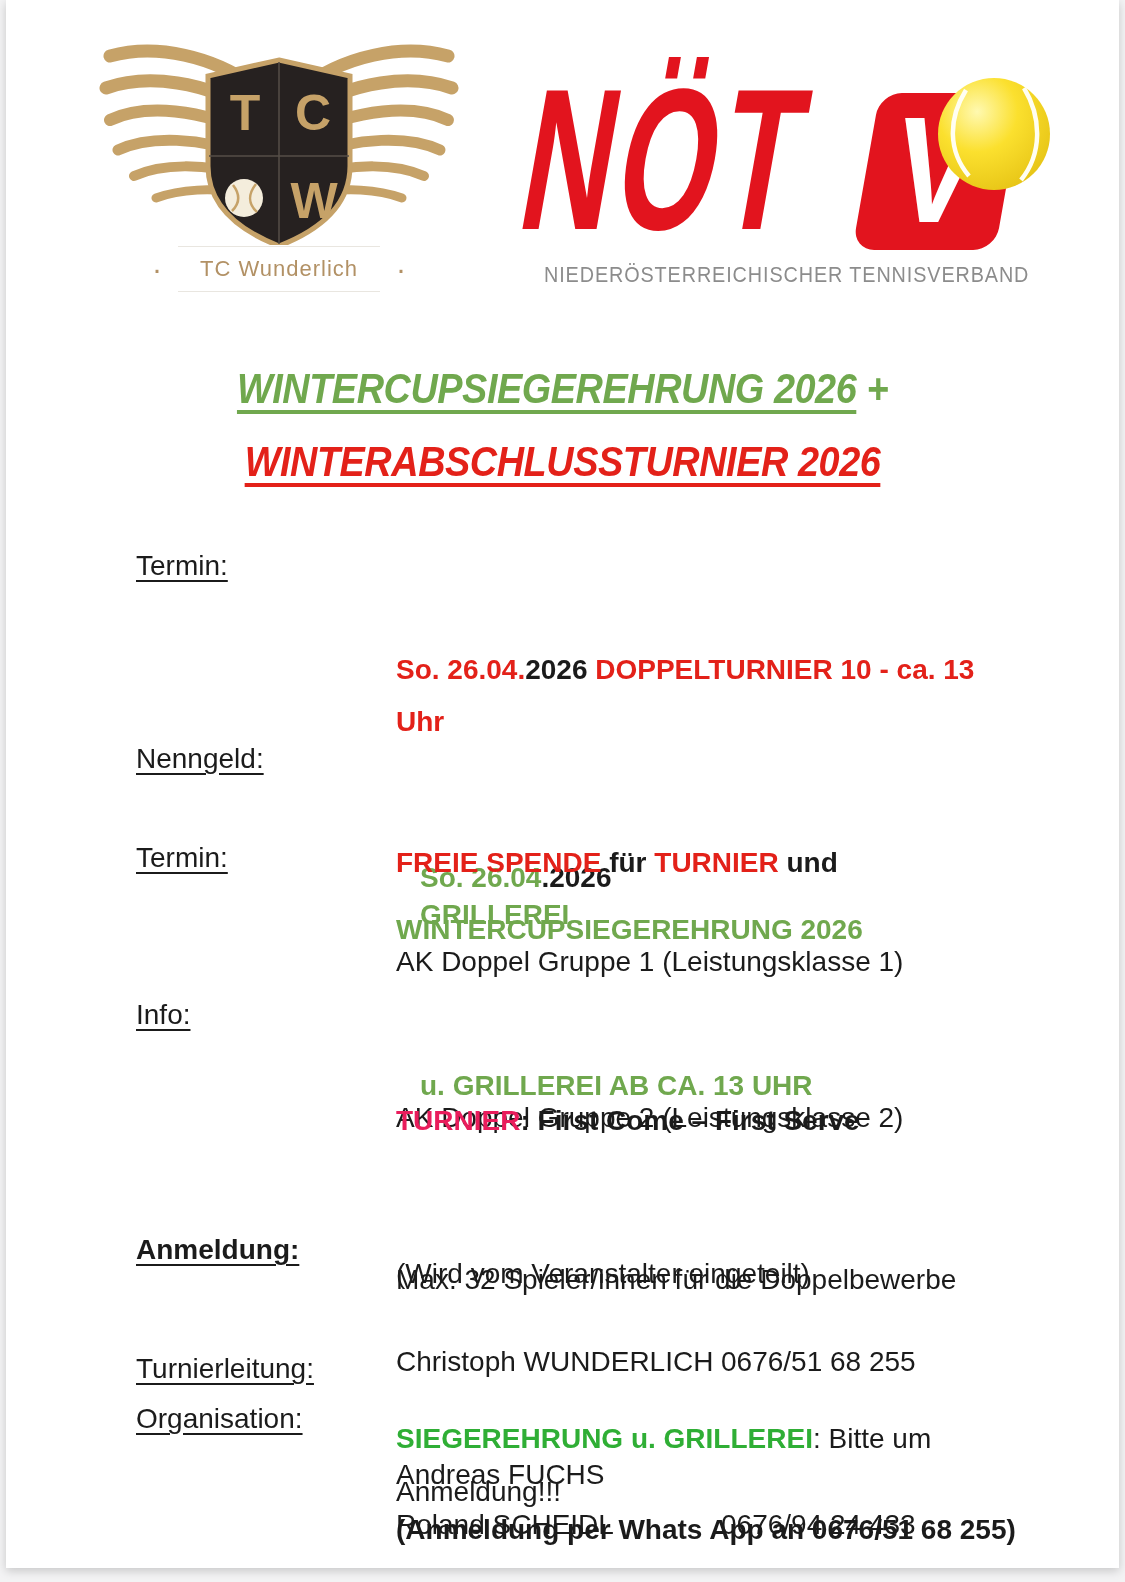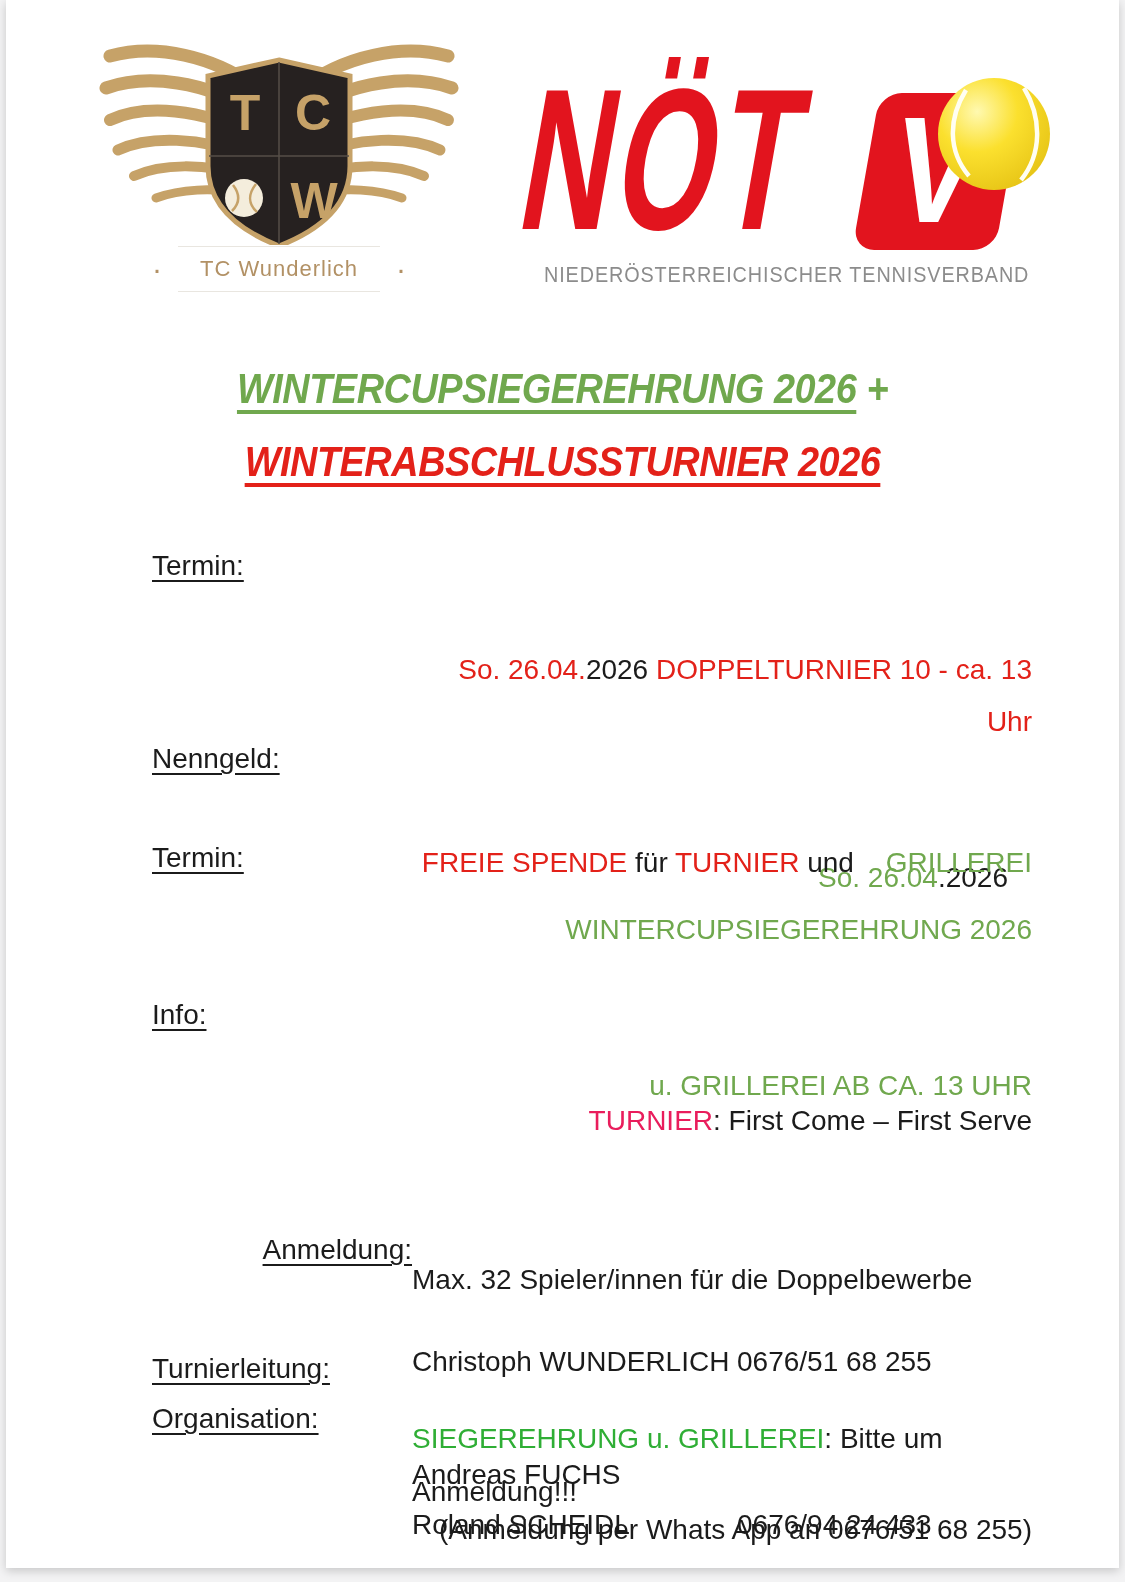--- a/index.html
+++ b/index.html
@@ -60,40 +60,40 @@
   .title-line{
     font-size:43px;font-weight:bold;line-height:73px;letter-spacing:-.5px;
     display:block;transform:scaleX(.88);transform-origin:center;
   }
   .title-line .u{text-decoration:underline;text-decoration-thickness:4px;text-underline-offset:7px;}
   .t-green{color:var(--green);}
   .t-red{color:var(--red);}
 
   
   .row{
-    position:absolute;left:146px;width:880px;display:flex;
+    position:absolute;left:130px;width:880px;display:flex;
     font-size:28px;color:var(--text);
   }
   .row .label{
     width:260px;flex:none;
     text-decoration:underline;text-decoration-thickness:2px;text-underline-offset:5px;
   }
   .row .value{flex:1;white-space:pre-wrap;}
   .lh52, .lh52 .label{line-height:52px;}
   .lh53, .lh53 .label{line-height:53px;}
   .lh56, .lh56 .label{line-height:56px;}
   .row-termin{top:540px;}
   .row-nenngeld{top:733px;}
   .row-bewerbe{top:832px;}
   .row-info{top:988px;}
   .row-anmeldung{top:1222px;}
   .row-turnier{top:1342px;}
   .row-org{top:1392px;}
 
-  .b{font-weight:normal;text-align:right;}
+  .b{font-weight:bold;}
   .c-red{color:var(--red);}
   .c-green{color:var(--green);margin-left:24px;}
   .c-greenb{color:var(--green_bright);}
   .c-pink{color:var(--pink);}
   .c-black{color:var(--text);}
 
   .pair{display:flex;}
   .pair .name{width:325px;flex:none;}
 </style>
 </head>
@@ -173,20 +173,25 @@
 
   <div class="row row-nenngeld lh52">
     <div class="label">Nenngeld:</div>
     <div class="value">
       <div class="b"><span class="c-red">FREIE SPENDE</span><span class="c-black"> für </span><span class="c-red">TURNIER</span><span class="c-black"> und </span><span class="c-green">GRILLEREI</span></div>
     </div>
   </div>
 
   <div class="row row-bewerbe lh52">
     <div class="label">Termin:</div>
+    <div class="value">
+      <div>AK Doppel Gruppe 1 (Leistungsklasse 1)</div>
+      <div>AK Doppel Gruppe 2 (Leistungsklasse 2)</div>
+      <div>(Wird vom Veranstalter eingeteilt)</div>
+    </div>
   </div>
 
   <div class="row row-info lh53">
     <div class="label">Info:</div>
     <div class="value">
       <div class="b"><span class="c-pink">TURNIER</span><span class="c-black">: </span><span class="c-black">First Come – First Serve</span></div>
       <div>Max. 32 Spieler/innen für die Doppelbewerbe</div>
       <div><span class="b c-greenb">SIEGEREHRUNG u. GRILLEREI</span><span class="c-black">: Bitte um Anmeldung!!!</span></div>
       
     </div>

